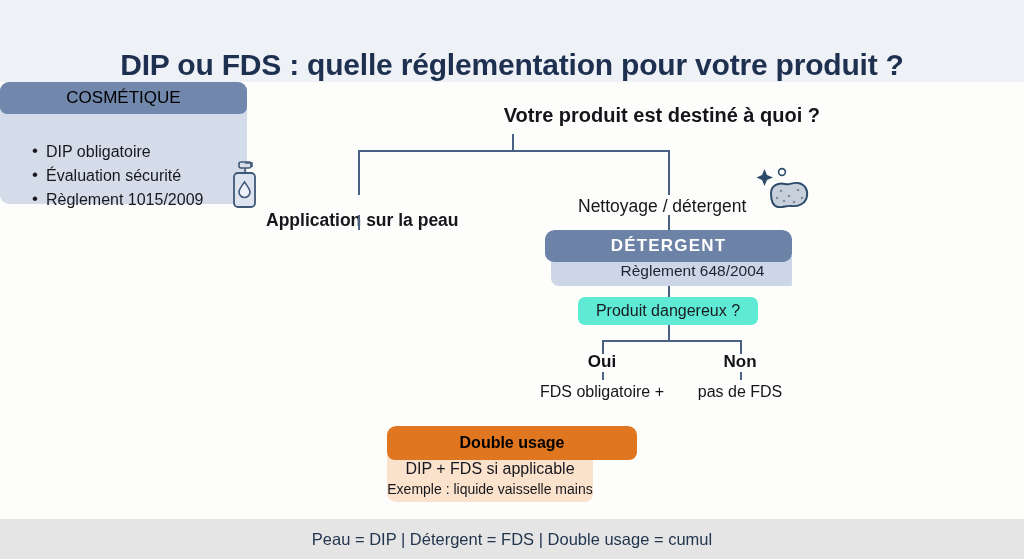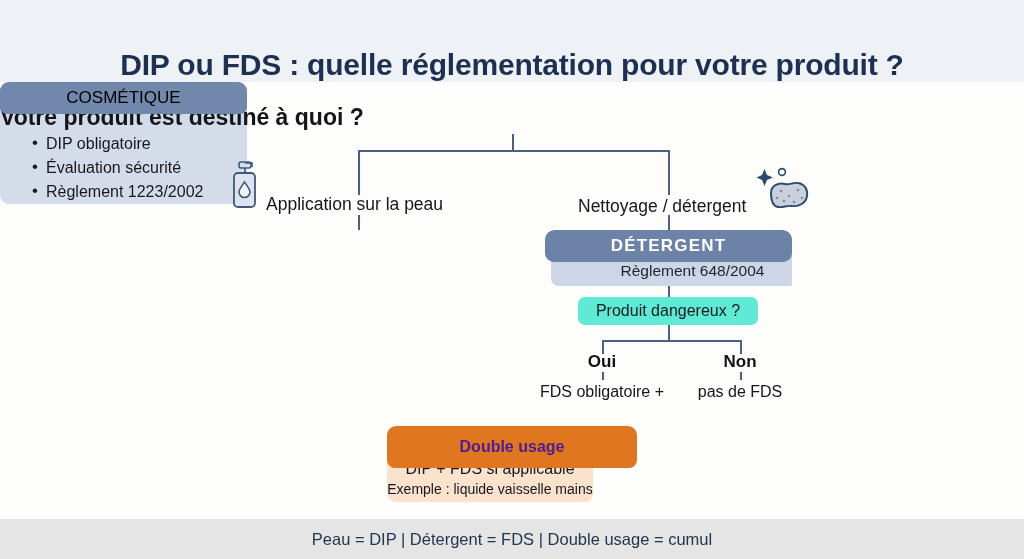--- a/index.html
+++ b/index.html
@@ -35,22 +35,22 @@
     white-space:nowrap;
   }
   
   .canvas{
     position:absolute;left:0;top:82px;width:1024px;height:437px;
     background:#fdfdfb;
   }
   .abs{position:absolute;}
   
   .root-q{
-    left:0;top:22px;width:820px;text-align:left;
-    color:#14151a;font-size:23px;font-weight:bold;
+    left:0;top:22px;width:820px;text-align:right;
+    color:#14151a;font-size:20px;font-weight:bold;
     white-space:nowrap;
   }
   .vline{position:absolute;width:2px;background:#4a6184;}
   .hline{position:absolute;height:2px;background:#4a6184;}
   
   .branch-label{
     color:#16171c;font-size:17.5px;white-space:nowrap;
   }
   
   .icon-wrap{position:absolute;}
@@ -58,21 +58,21 @@
   .card{position:absolute;border-radius:9px;overflow:hidden;}
   .cos-card{left:237px;top:148px;width:247px;height:122px;
     background:#d4dce9;border-radius:9px;}
   .cos-head{
     position:absolute;left:0;top:0;width:247px;height:32px;
     background:#7188ac;border-radius:9px 9px 7px 7px;
     display:flex;align-items:center;justify-content:center;
     font-size:17px;
   }
   .cos-body{
-    position:absolute;left:0;top:40px;width:247px;height:110px;
+    position:absolute;left:0;top:48px;width:247px;height:110px;
     padding:10px 0 0 0;box-sizing:border-box;
   }
   .cos-body ul{
     margin:0;padding:0 0 0 46px;list-style:none;
   }
   .cos-body li{
     color:#17181d;font-size:16px;line-height:24px;
     position:relative;
   }
   .cos-body li::before{
@@ -105,24 +105,24 @@
     position:absolute;color:#121318;font-size:17px;font-weight:bold;
     text-align:center;white-space:nowrap;
   }
   .leaf-text{
     position:absolute;color:#15161b;font-size:16px;
     text-align:center;line-height:21px;
   }
   
   .orange-card{left:387px;top:344px;width:250px;height:76px;}
   .or-head{
-    position:absolute;left:0;top:0;width:250px;height:42px;
+    position:absolute;left:0;top:0;width:250px;height:34px;
     background:#e0761f;border-radius:8px;
     display:flex;align-items:center;justify-content:center;
-    color:#4c1d95;font-weight:bold;font-size:16px;
+    color:#000000;font-weight:bold;font-size:16px;
   }
   .or-body{
     position:absolute;left:0;top:23px;width:206px;height:53px;
     background:#fbe2cd;border-radius:0 0 8px 8px;
     display:flex;flex-direction:column;align-items:center;
     justify-content:center;padding-top:6px;box-sizing:border-box;
   }
   .or-l1{color:#16171c;font-size:16px;line-height:21px;}
   .or-l2{color:#16171c;font-size:14px;line-height:20px;}
 </style>
@@ -147,31 +147,31 @@
 
   <div class="icon-wrap" style="left:226px;top:78px;">
     <svg width="36" height="52" viewBox="0 0 36 52">
       <rect x="13" y="2" width="12" height="6" rx="2" fill="#d8dfea" stroke="#3f5878" stroke-width="1.6"></rect>
       <path d="M19 8 L19 13" stroke="#3f5878" stroke-width="1.6" fill="none"></path>
       <path d="M19 3 L26 3 L26 7" stroke="#3f5878" stroke-width="1.6" fill="none"></path>
       <rect x="8" y="13" width="21" height="34" rx="4" fill="#dde4ef" stroke="#3f5878" stroke-width="1.8"></rect>
       <path d="M18.5 22 C22 27 24 29.5 24 32 a5.5 5.5 0 0 1 -11 0 c0 -2.5 2 -5 5.5 -10 z" fill="#eef2f8" stroke="#3f5878" stroke-width="1.6"></path>
     </svg>
   </div>
-  <div class="abs branch-label" style="left:266px;top:112px;">Application sur la peau</div>
+  <div class="abs branch-label" style="left:266px;top:128px;font-weight:bold;">Application sur la peau</div>
 
   <div class="vline" style="left:358px;top:133px;height:15px;"></div>
 
   <div class="cos-card">
     <div class="cos-head">COSMÉTIQUE</div>
     <div class="cos-body">
       <ul>
         <li>DIP obligatoire</li>
         <li>Évaluation sécurité</li>
-        <li>Règlement 1223/2002</li>
+        <li>Règlement 1015/2009</li>
       </ul>
     </div>
   </div>
 
   <div class="abs branch-label" style="left:578px;top:114px;">Nettoyage / détergent</div>
   <div class="icon-wrap" style="left:756px;top:84px;">
     <svg width="56" height="48" viewBox="0 0 56 48">
       <path d="M6 9 L8.5 3 L11 9 L17 11.5 L11 14 L8.5 20 L6 14 L0.5 11.5 Z" fill="#2d4a6b"></path>
       <circle cx="26" cy="6" r="3.4" fill="none" stroke="#2d4a6b" stroke-width="1.6"></circle>
       <path d="M15 27 c0 -7 7 -11 14 -9 c5 1.5 7 -2 13 -1 c7 1 10 7 9 13 c-1 7 -8 11 -15 10 c-6 -1 -8 2 -14 1 c-6 -1 -7 -8 -7 -14 z" fill="#c8d0db" stroke="#2d4a6b" stroke-width="1.9" stroke-linejoin="round"></path>

